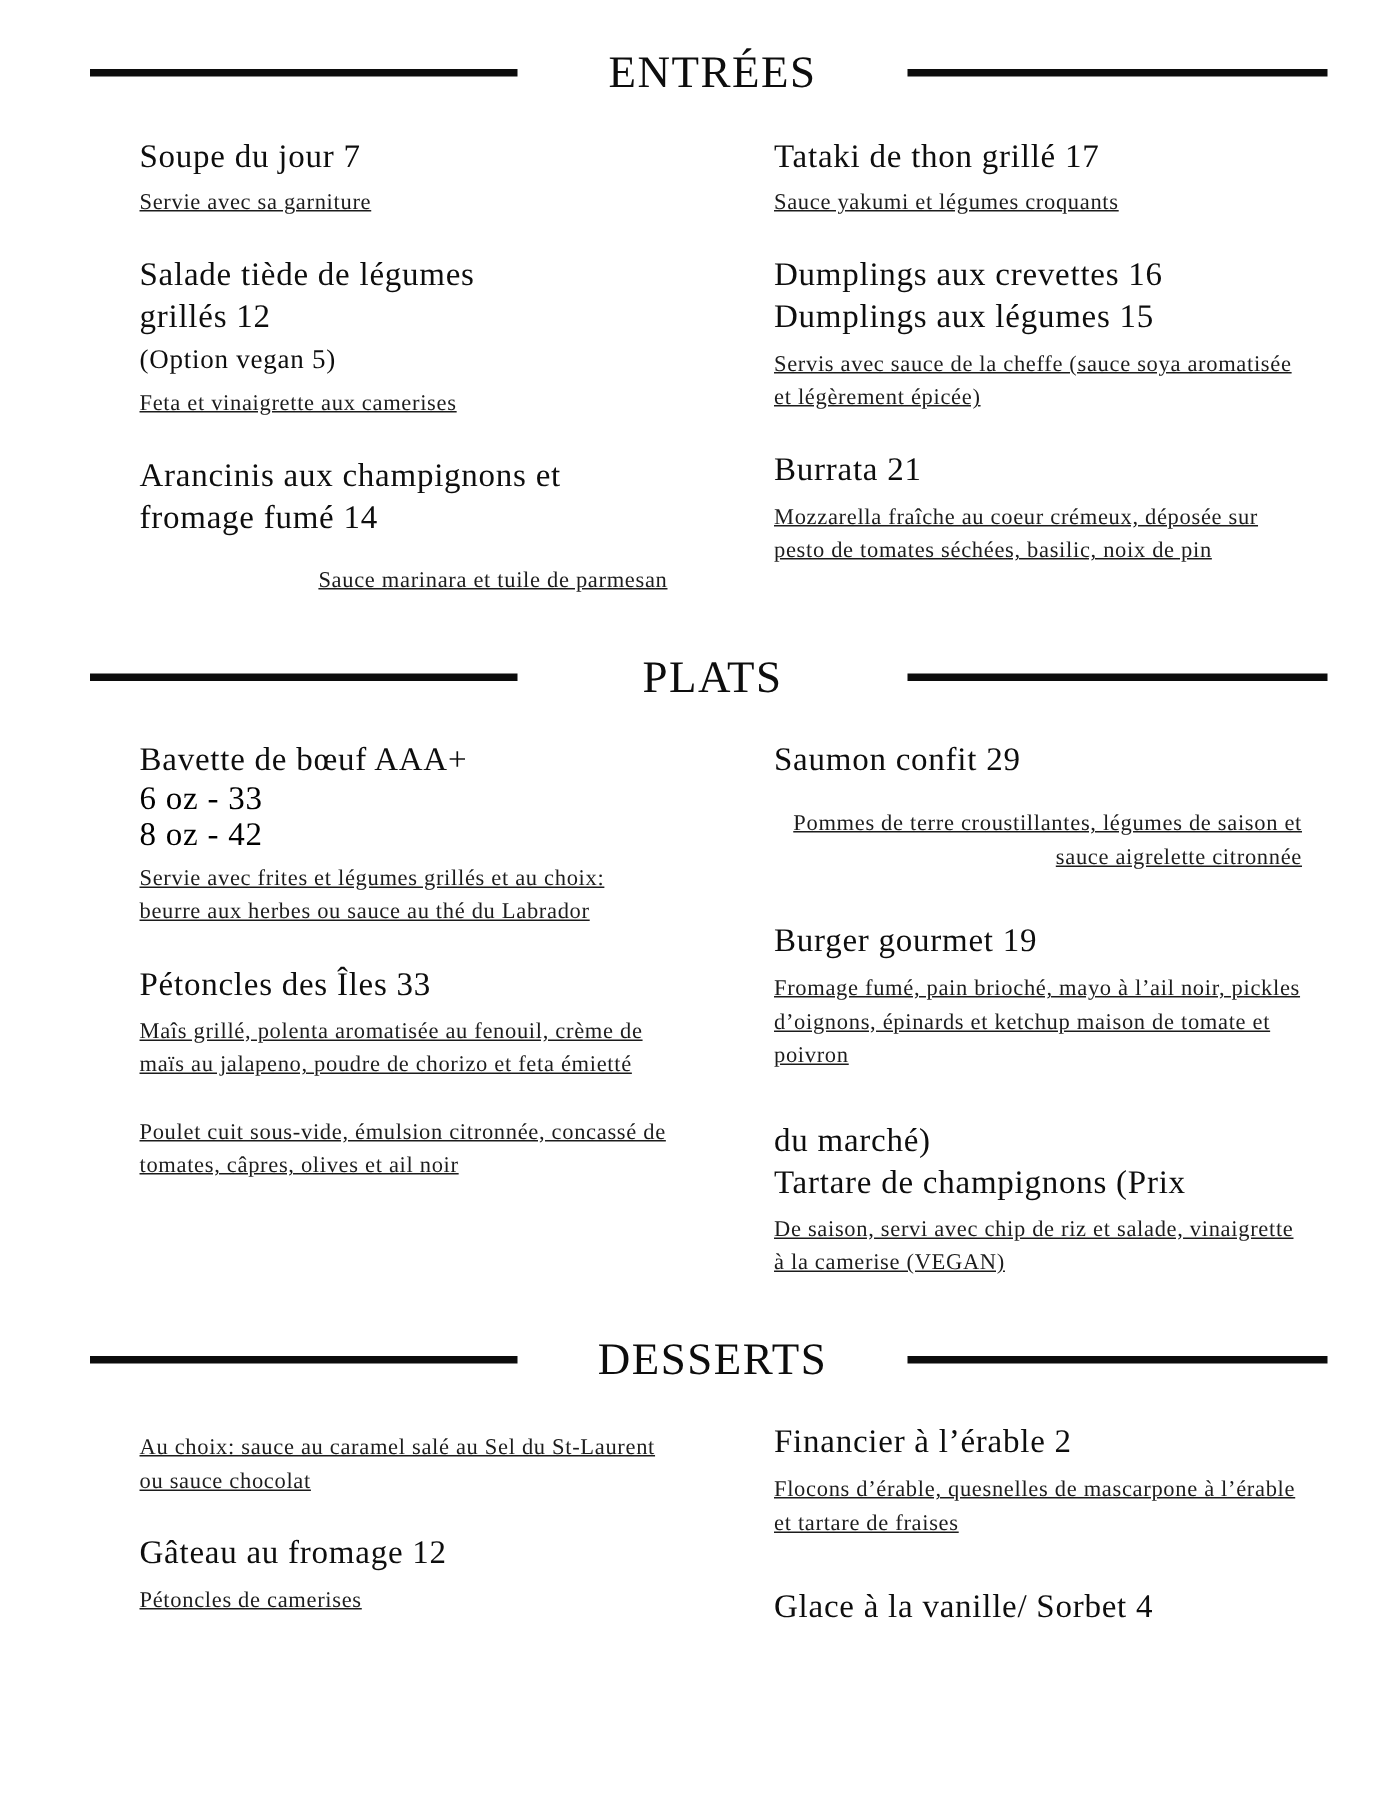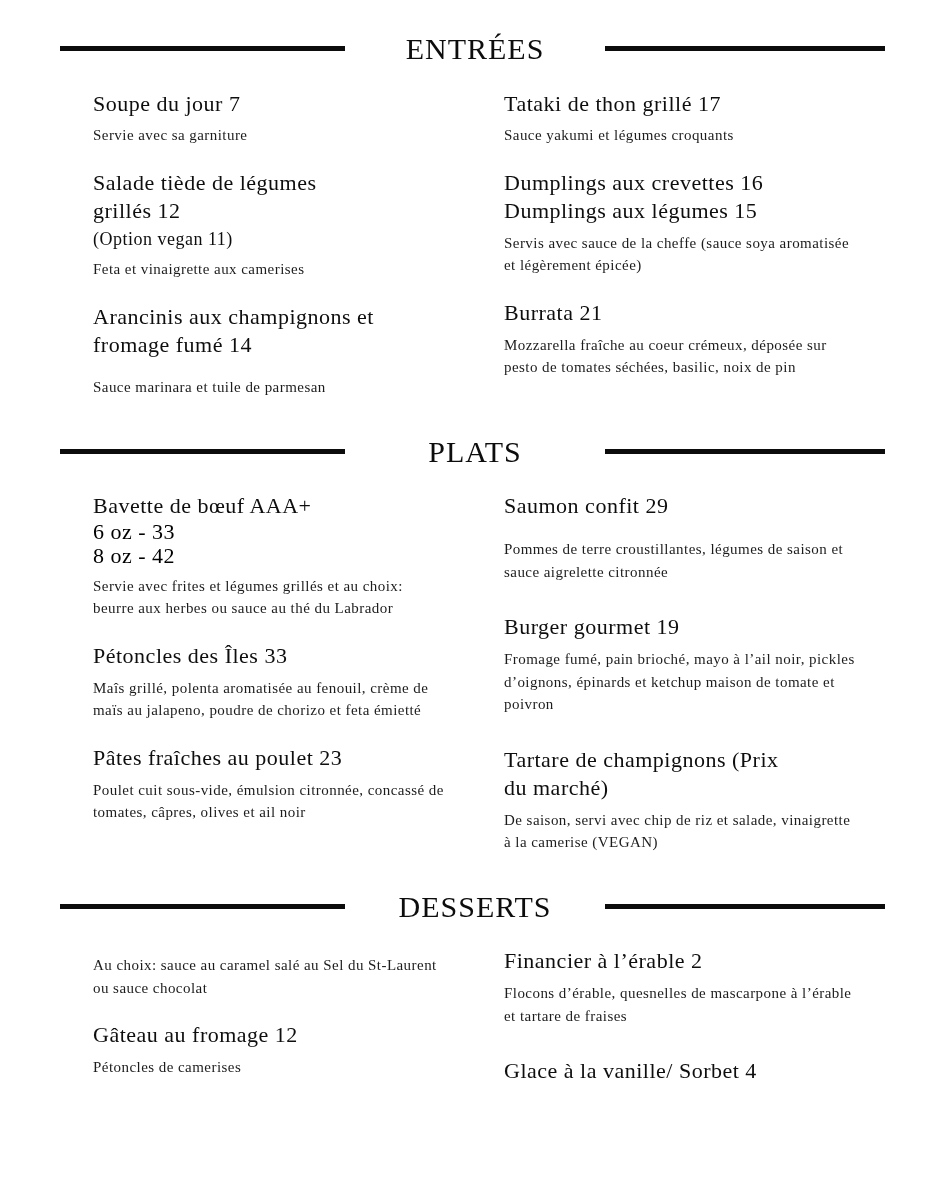--- a/index.html
+++ b/index.html
@@ -37,21 +37,21 @@
     font-weight: 400;
     letter-spacing: 1px;
     color: #0d0d0d;
     line-height: 1.25;
   }
   .section + .section .section-header { margin-top: 12px; }
   
   .section-body {
     display: grid;
     grid-template-columns: 375px 375px;
-    column-gap: 36px;
+    column-gap: 48px;
     padding-left: 33px;
   }
   .col { min-width: 0; }
   
   .item { margin-bottom: 22px; }
   .item-title {
     font-size: 22px;
     line-height: 1.27;
     letter-spacing: 0.5px;
     color: #0e0e0e;
@@ -69,22 +69,23 @@
     letter-spacing: 0.5px;
     color: #000000;
   }
   .item-desc {
     margin-top: 7px;
     font-size: 15px;
     line-height: 1.5;
     letter-spacing: 0.45px;
     color: #1c1c1c;
     max-width: 352px;
-  }
-  .desc-gap { margin-top: 18px; }
+    text-decoration: underline;
+  }
+  .desc-gap { margin-top: 18px; text-align: right; }
   .gap-top    { margin-top: 14px; }
   .gap-top-xl { margin-top: 30px; }
 </style>
 </head>
 <body>
 
 <div class="menu">
 
   <div class="section">
     <div class="section-header">
@@ -94,21 +95,21 @@
     </div>
     <div class="section-body">
       <div class="col">
         <div class="item">
           <div class="item-title">Soupe du jour 7</div>
           <div class="item-desc">Servie avec sa garniture</div>
         </div>
         <div class="item">
           <div class="item-title">Salade tiède de légumes</div>
           <div class="item-title">grillés 12</div>
-          <div class="item-subtitle">(Option vegan 11)</div>
+          <div class="item-subtitle">(Option vegan 5)</div>
           <div class="item-desc">Feta et vinaigrette aux camerises</div>
         </div>
         <div class="item gap-top">
           <div class="item-title">Arancinis aux champignons et</div>
           <div class="item-title">fromage fumé 14</div>
           <div class="item-desc desc-gap">Sauce marinara et tuile de parmesan</div>
         </div>
       </div>
       <div class="col">
         <div class="item">
@@ -140,36 +141,35 @@
           <div class="item-title">Bavette de bœuf AAA+</div>
           <div class="item-size">6 oz - 33</div>
           <div class="item-size">8 oz - 42</div>
           <div class="item-desc">Servie avec frites et légumes grillés et au choix: beurre aux herbes ou sauce au thé du Labrador</div>
         </div>
         <div class="item gap-top">
           <div class="item-title">Pétoncles des Îles 33</div>
           <div class="item-desc">Maîs grillé, polenta aromatisée au fenouil, crème de maïs au jalapeno, poudre de chorizo et feta émietté</div>
         </div>
         <div class="item gap-top">
-          <div class="item-title">Pâtes fraîches au poulet 23</div>
           <div class="item-desc">Poulet cuit sous-vide, émulsion citronnée, concassé de tomates, câpres, olives et ail noir</div>
         </div>
       </div>
       <div class="col">
         <div class="item">
           <div class="item-title">Saumon confit 29</div>
           <div class="item-desc desc-gap">Pommes de terre croustillantes, légumes de saison et sauce aigrelette citronnée</div>
         </div>
         <div class="item gap-top-xl">
           <div class="item-title">Burger gourmet 19</div>
           <div class="item-desc">Fromage fumé, pain brioché, mayo à l’ail noir, pickles d’oignons, épinards et ketchup maison de tomate et poivron</div>
         </div>
         <div class="item gap-top-xl">
+          <div class="item-title">du marché)</div>
           <div class="item-title">Tartare de champignons (Prix</div>
-          <div class="item-title">du marché)</div>
           <div class="item-desc">De saison, servi avec chip de riz et salade, vinaigrette à la camerise (VEGAN)</div>
         </div>
       </div>
     </div>
   </div>
 
   <div class="section">
     <div class="section-header">
       <div class="rule rule-left"></div>
       <h1 class="section-title">DESSERTS</h1>

